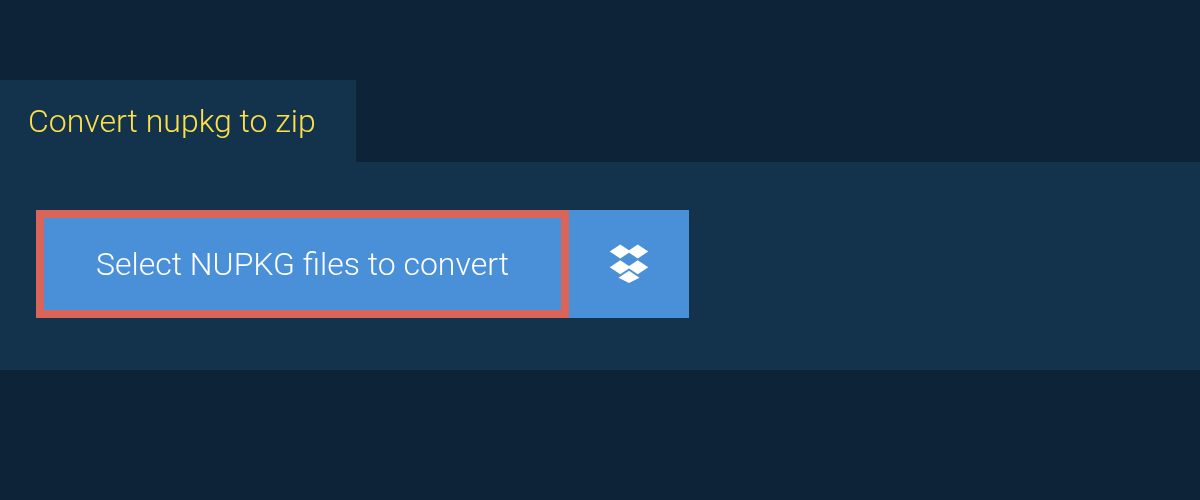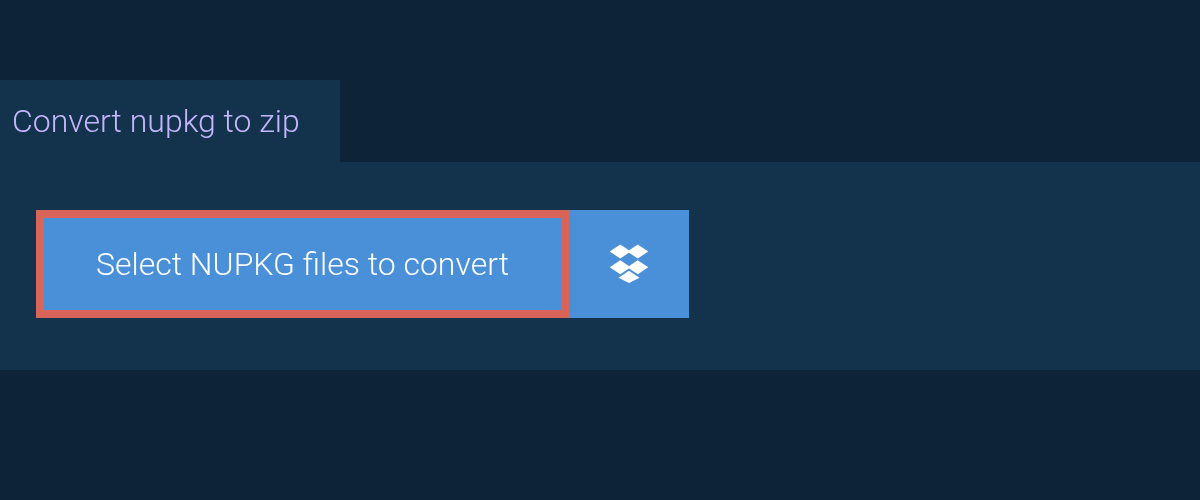--- a/index.html
+++ b/index.html
@@ -13,24 +13,24 @@
       background: #0d2438;
       font-family: -apple-system, BlinkMacSystemFont, "Segoe UI", Roboto, sans-serif;
       overflow: hidden;
     }
     .tab-container {
       margin-top: 80px;
     }
     .tab {
       display: inline-block;
       background: #13334d;
-      color: #c4b5fd;
+      color: #fde047;
       font-size: 32px;
       font-weight: 300;
-      padding: 22px 40px 22px 12px;
+      padding: 22px 40px 22px 28px;
     }
     .content-panel {
       background: #13334d;
       padding: 48px 36px 52px 36px;
     }
     .button-row {
       display: flex;
       align-items: stretch;
     }
     .select-button {

